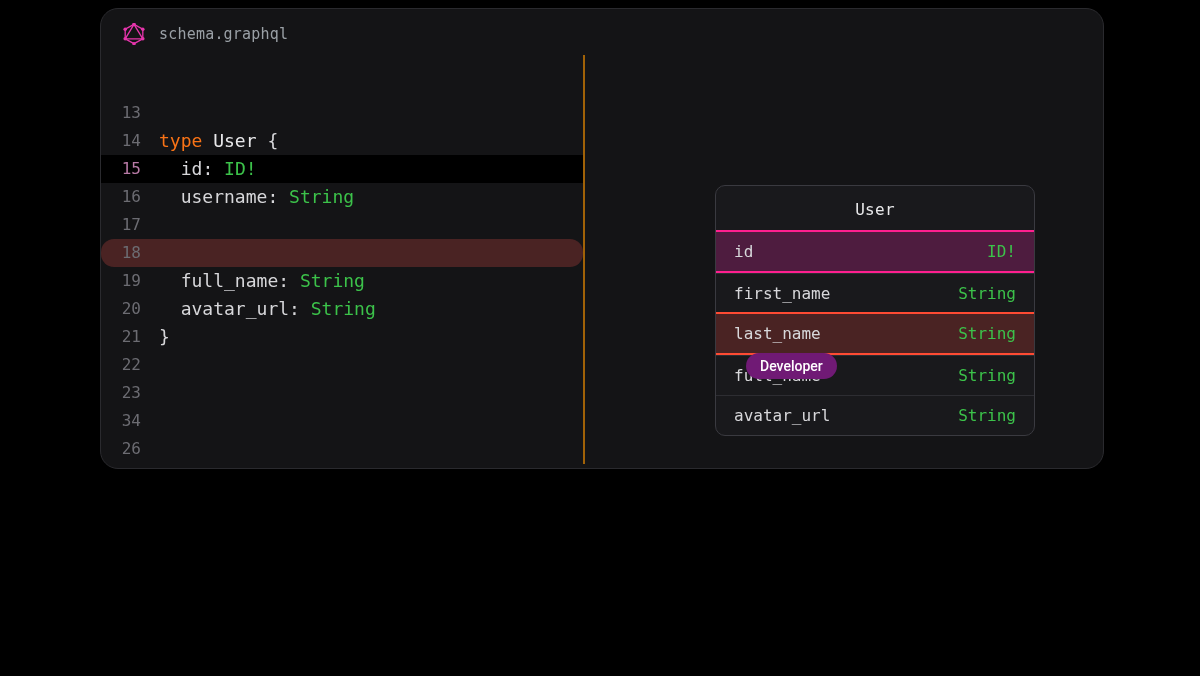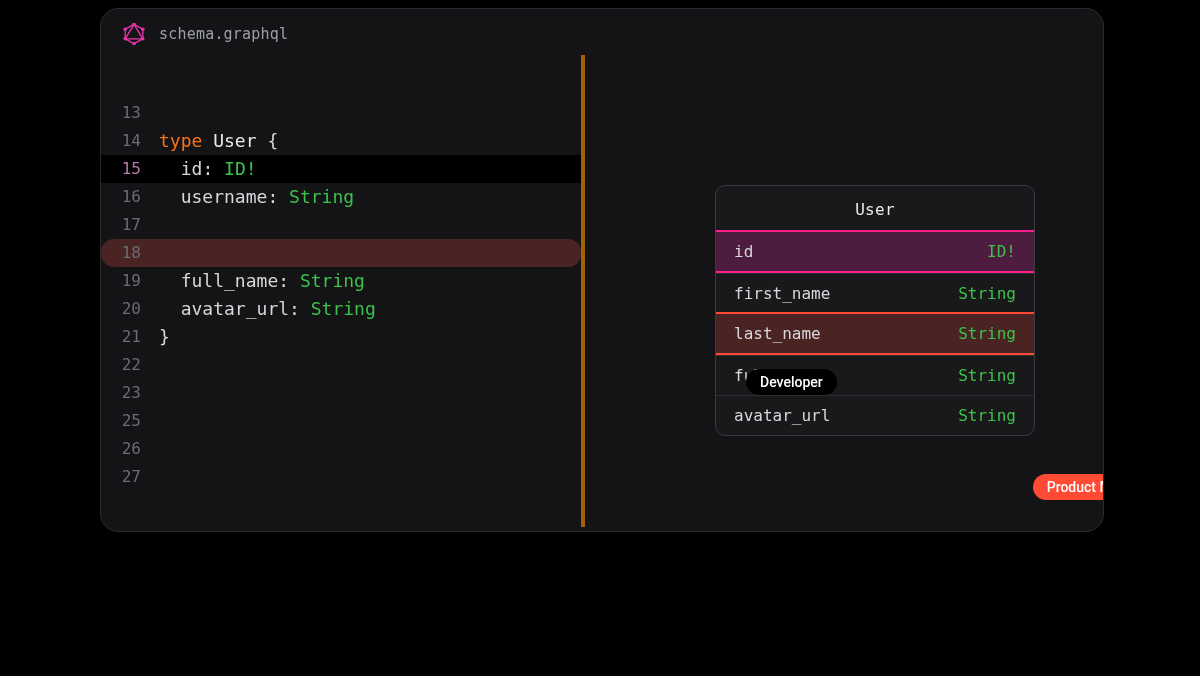--- a/index.html
+++ b/index.html
@@ -1,40 +1,40 @@
 <!DOCTYPE html>
 <html><head>
 <meta charset="utf-8">
 <style>
   * { box-sizing: border-box; margin: 0; padding: 0; }
   html, body { width: 1200px; height: 676px; background: #000; font-family: ui-monospace, 'SF Mono', Menlo, Consolas, monospace; overflow: hidden; }
   .frame {
     position: absolute;
     left: 100px; top: 8px;
-    width: 1004px; height: 524px;
+    width: 1004px; height: 461px;
     background: #141416;
     border: 1px solid #2a2a2e;
     border-radius: 18px;
     overflow: hidden;
   }
   .titlebar {
     display: flex;
     align-items: center;
     gap: 14px;
     padding: 14px 22px 10px 22px;
   }
   .graphql-icon { width: 22px; height: 22px; display: inline-block; }
   .filename { color: #9aa0a6; font-size: 15px; letter-spacing: .2px; }
   .split {
     display: flex;
     height: calc(100% - 50px);
   }
   .pane-left {
     width: 484px;
-    border-right: 4px solid #a16207;
+    border-right: 2px solid #a16207;
     padding-top: 44px;
   }
   .pane-right {
     flex: 1;
     position: relative;
   }
   
   .editor { font-size: 18px; line-height: 28px; color: #e8e8ea; }
   .line { display: flex; align-items: center; height: 28px; padding-right: 12px; }
   .gutter { width: 58px; text-align: right; padding-right: 18px; color: #6c6c72; font-size: 16px; user-select: none; }
@@ -90,21 +90,21 @@
   .badge {
     position: absolute;
     font-family: -apple-system, BlinkMacSystemFont, 'Segoe UI', Roboto, sans-serif;
     font-size: 14px;
     color: #fff;
     padding: 5px 14px;
     border-radius: 16px;
     white-space: nowrap;
     font-weight: 500;
   }
-  .badge-dev { background: #000000; left: 30px; top: 183px; }
+  .badge-dev { background: #701a75; left: 30px; top: 167px; }
   .badge-pm  { background: #ff4b33; right: -135px; top: 288px; }
 </style>
 </head>
 <body>
 
 <div class="frame">
   <div class="titlebar">
     <span class="graphql-icon">
       <svg viewBox="0 0 100 100" width="22" height="22">
         <g stroke="#e535ab" stroke-width="6" fill="none">
@@ -163,21 +163,21 @@
           </div>
           <div class="line">
             <span class="gutter">22</span>
             <span class="code"></span>
           </div>
           <div class="line">
             <span class="gutter">23</span>
             <span class="code"></span>
           </div>
           <div class="line">
-            <span class="gutter">25</span>
+            <span class="gutter">34</span>
             <span class="code"></span>
           </div>
           <div class="line">
             <span class="gutter">26</span>
             <span class="code"></span>
           </div>
           <div class="line">
             <span class="gutter">27</span>
             <span class="code"></span>
           </div>

